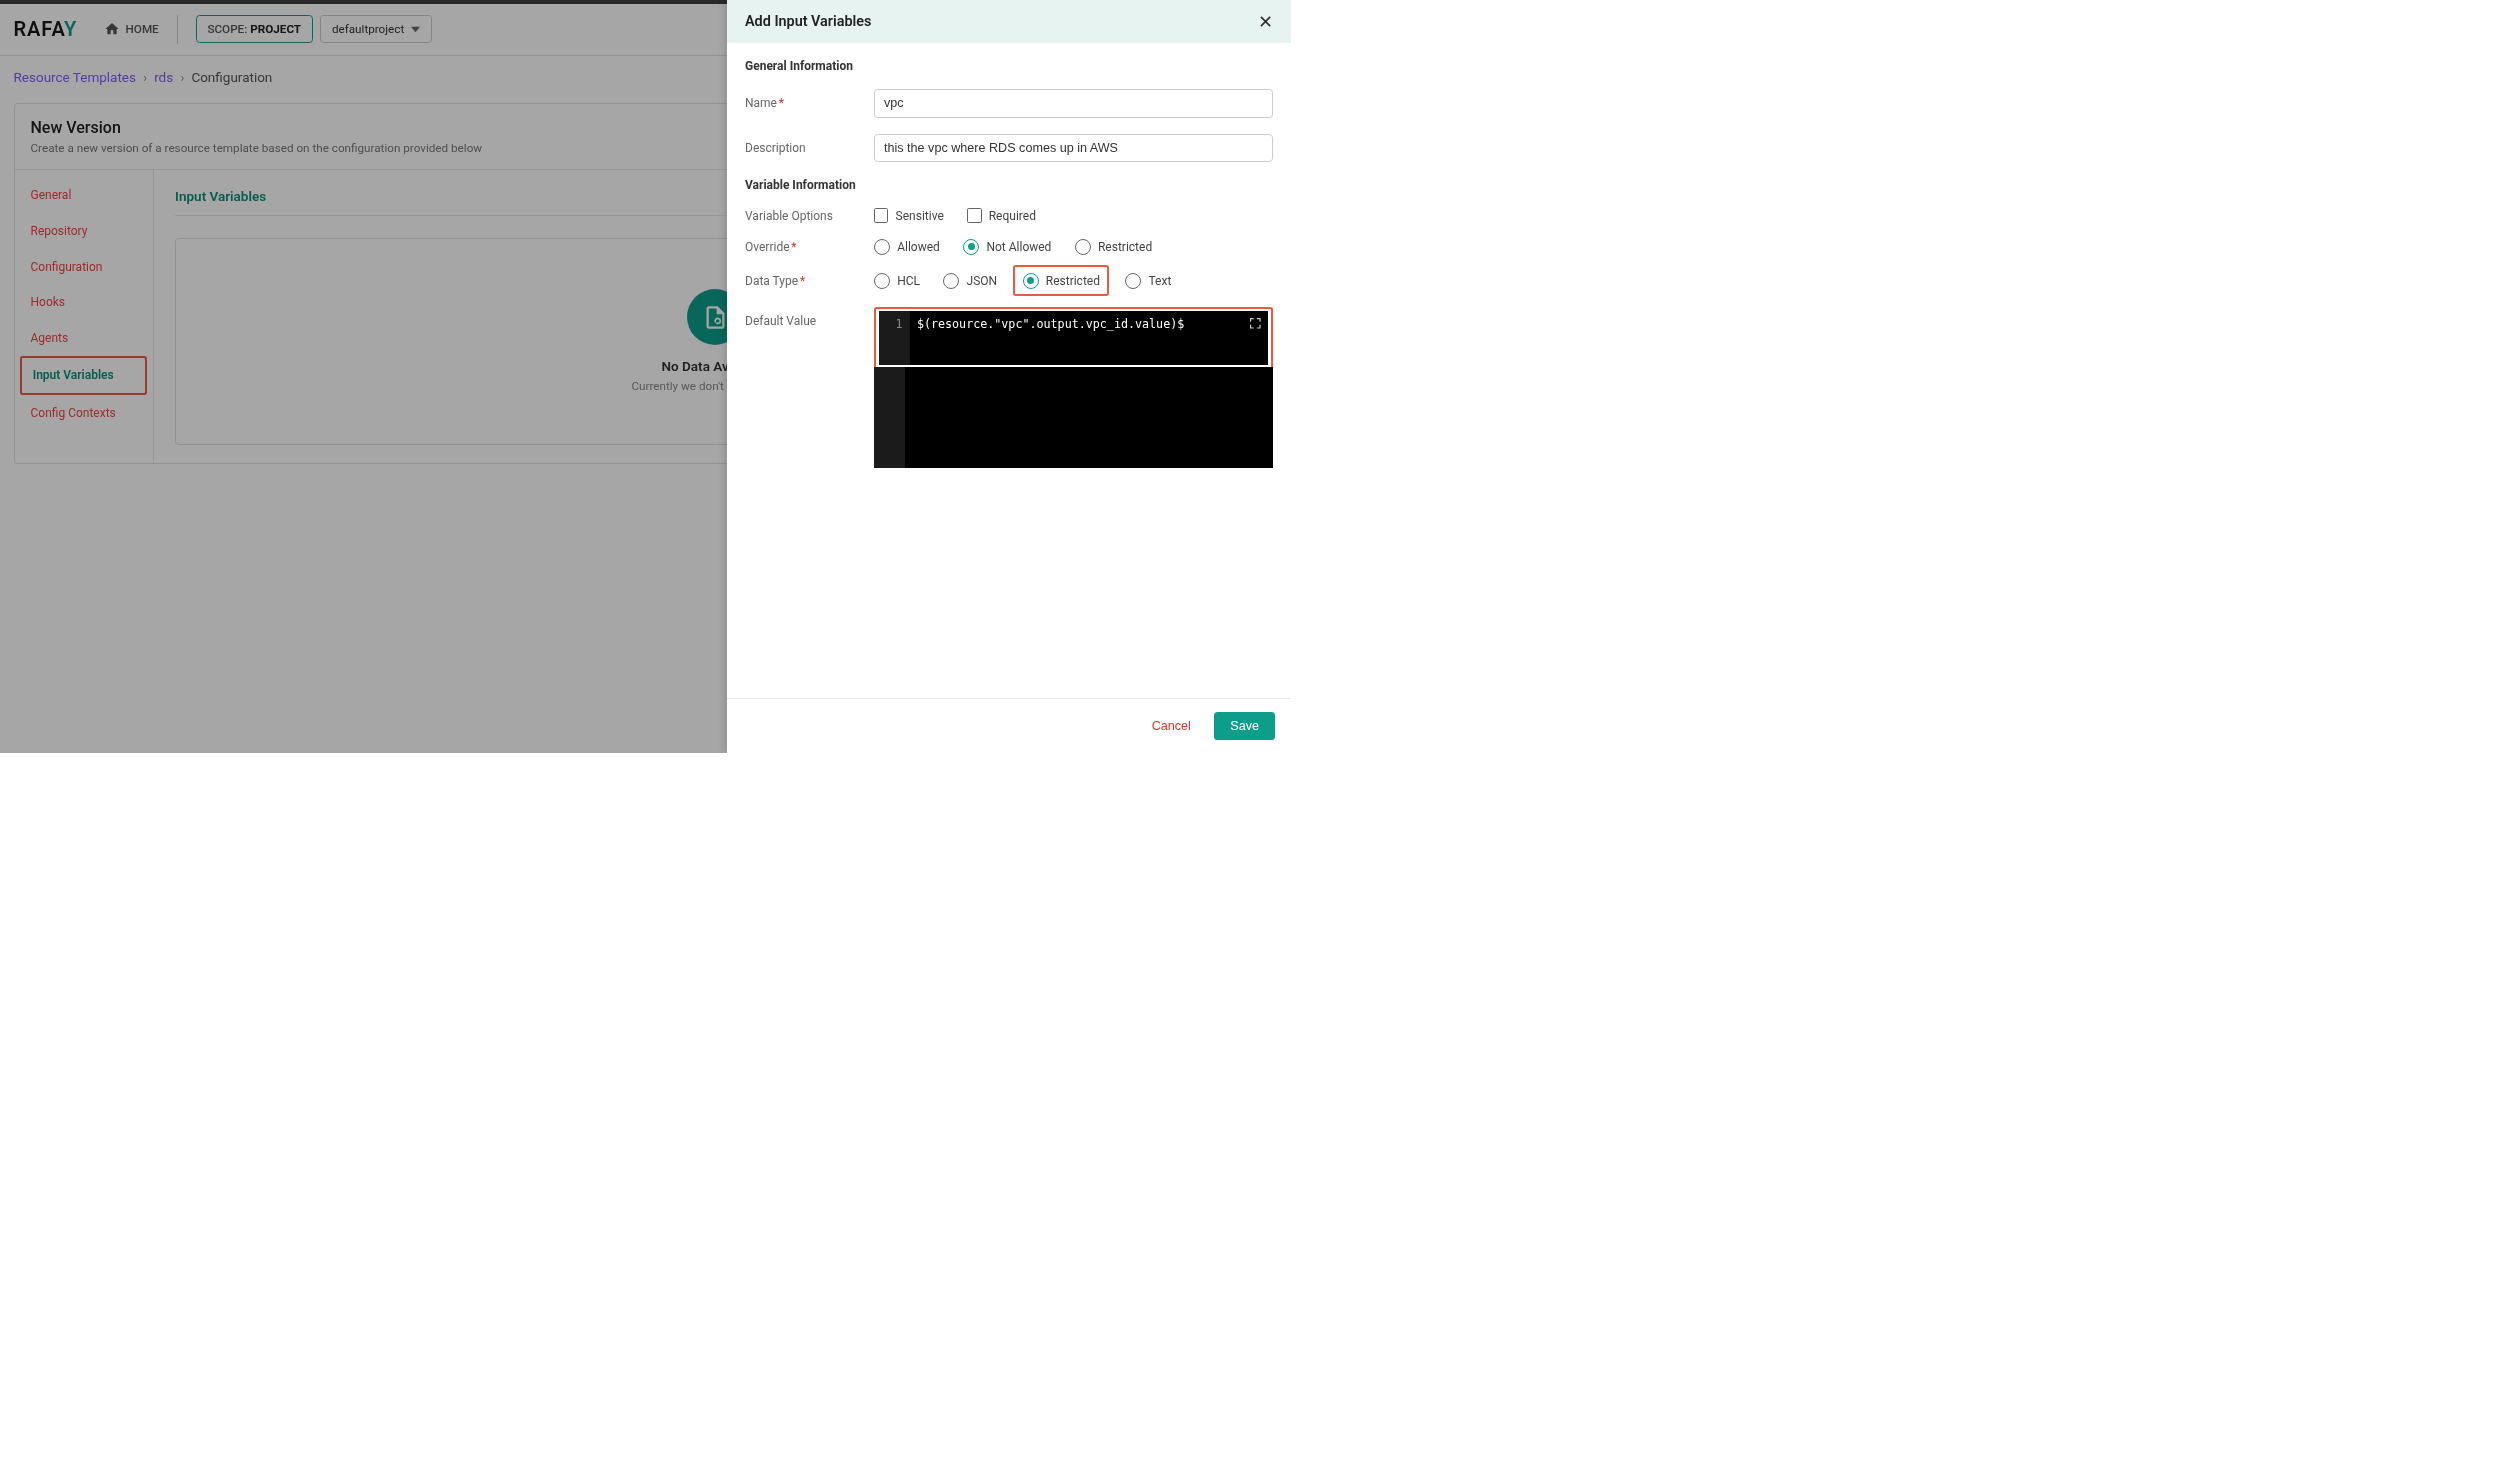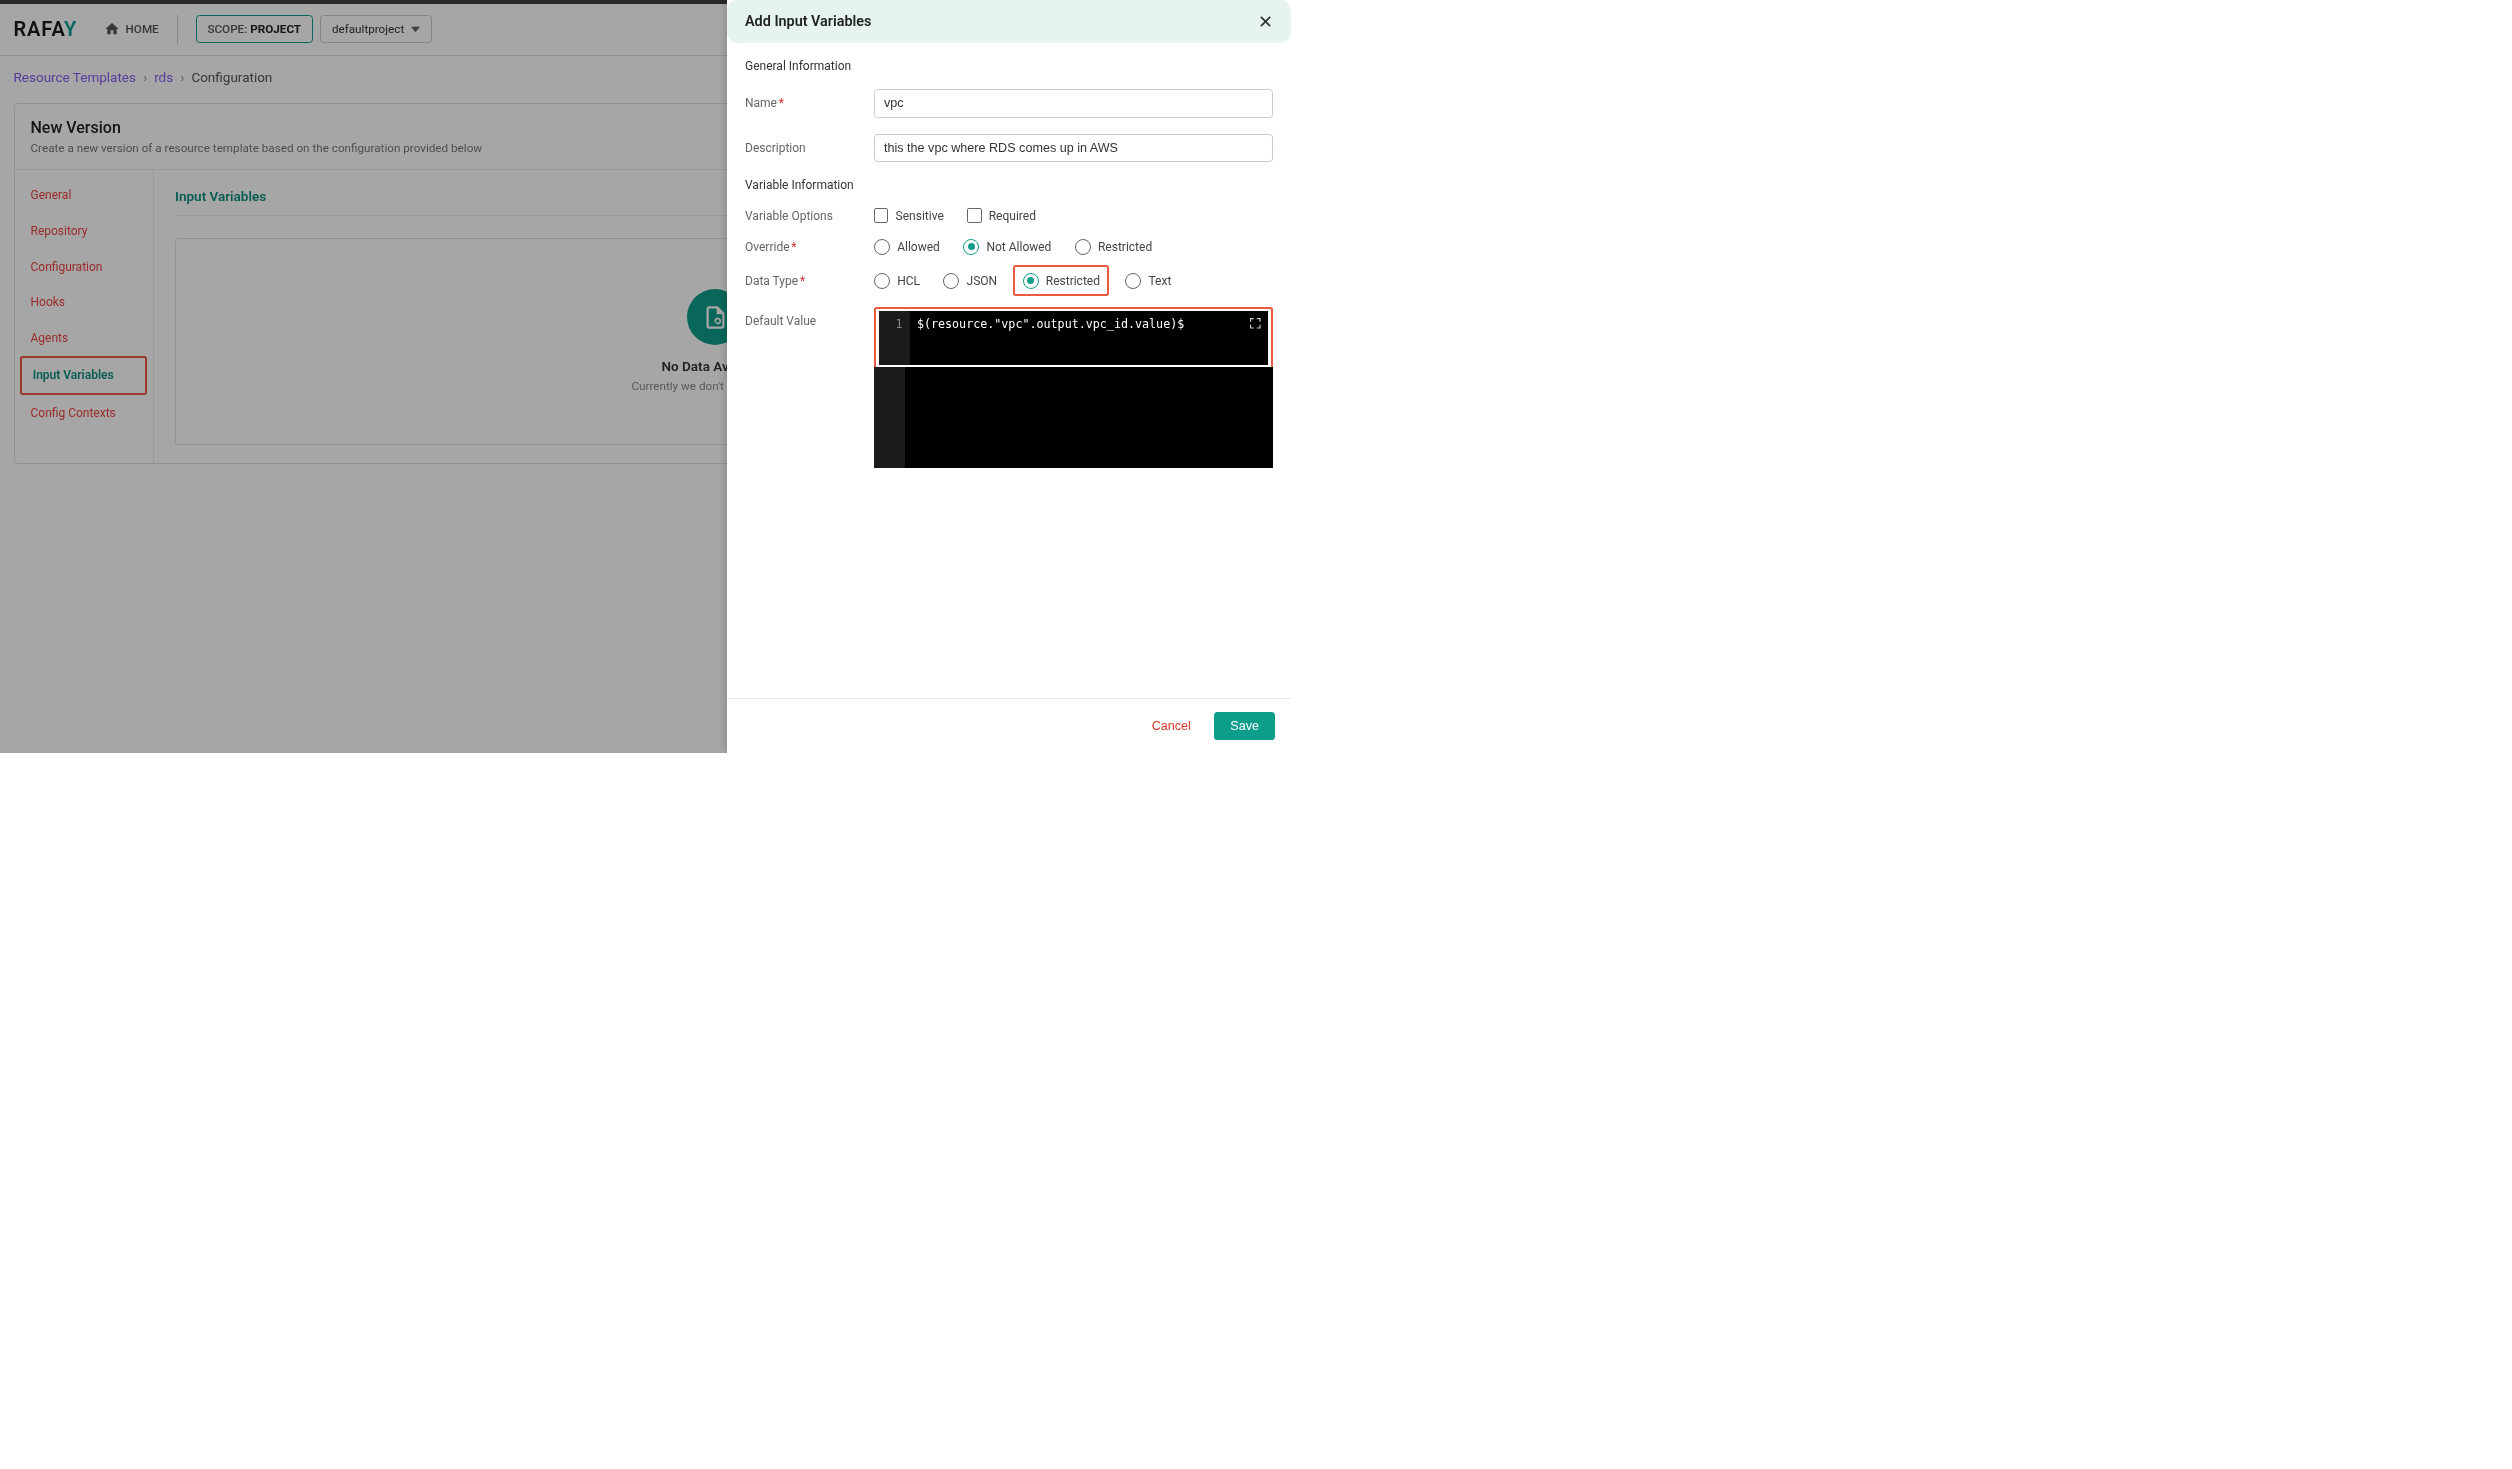--- a/index.html
+++ b/index.html
@@ -39,26 +39,26 @@
   .content-area h3 { color: #0d8f7e; font-size: 13.5px; font-weight: 600; padding-bottom: 10.8px; border-bottom: 0.9px solid #e8e8e8; margin-bottom: 21.6px; }
   .empty-box { border: 0.9px solid #e0e0e0; border-radius: 3.6px; height: 207px; display: flex; flex-direction: column; align-items: center; justify-content: center; }
   .empty-icon { width: 56px; height: 56px; border-radius: 50%; background: #0d9e8b; display: flex; align-items: center; justify-content: center; margin-bottom: 12.6px; }
   .empty-icon svg { width: 27px; height: 27px; fill: #fff; }
   .empty-box h4 { font-size: 13.5px; font-weight: 600; color: #333; margin-bottom: 5.4px; }
   .empty-box p { font-size: 11.7px; color: #888; }
   
   .overlay { position: absolute; inset: 0; background: rgba(0,0,0,0.35); }
   
   .drawer { position: absolute; top: 0; right: 0; width: 564px; height: 100%; background: #fff; display: flex; flex-direction: column; box-shadow: -1.8px 0 7.2px rgba(0,0,0,0.15); }
-  .drawer-header { background: #e6f3f1; padding: 12.6px 18px; display: flex; align-items: center; justify-content: space-between; border-radius: 11px; }
+  .drawer-header { background: #e6f3f1; padding: 12.6px 18px; display: flex; align-items: center; justify-content: space-between; }
   .drawer-header h2 { font-size: 14.4px; font-weight: 600; color: #222; }
   .drawer-header .close { cursor: pointer; font-size: 18px; color: #333; line-height: 1; }
   
   .drawer-body { flex: 1; padding: 16px 18px; overflow-y: auto; }
-  .section-title { font-size: 12px; font-weight: 400; color: #333; margin-bottom: 16px; }
+  .section-title { font-size: 12px; font-weight: 700; color: #333; margin-bottom: 16px; }
   .form-row { display: flex; align-items: center; margin-bottom: 16px; }
   .form-row.align-top { align-items: flex-start; }
   .form-label { width: 129px; flex-shrink: 0; font-size: 12px; color: #666; }
   .req { color: #d32f2f; margin-left: 1.8px; }
   .form-input { flex: 1; border: 0.9px solid #ccc; border-radius: 3.6px; padding: 6.3px 9px; font-size: 12.6px; color: #333; outline: none; }
   
   .checkbox-group, .radio-group { display: flex; align-items: center; gap: 23.4px; flex-wrap: wrap; }
   .check-item, .radio-item { display: flex; align-items: center; gap: 7.2px; cursor: pointer; font-size: 12px; color: #444; }
   
   .check-box { width: 14.4px; height: 14.4px; border: 1.8px solid #666; border-radius: 1.8px; flex-shrink: 0; }

